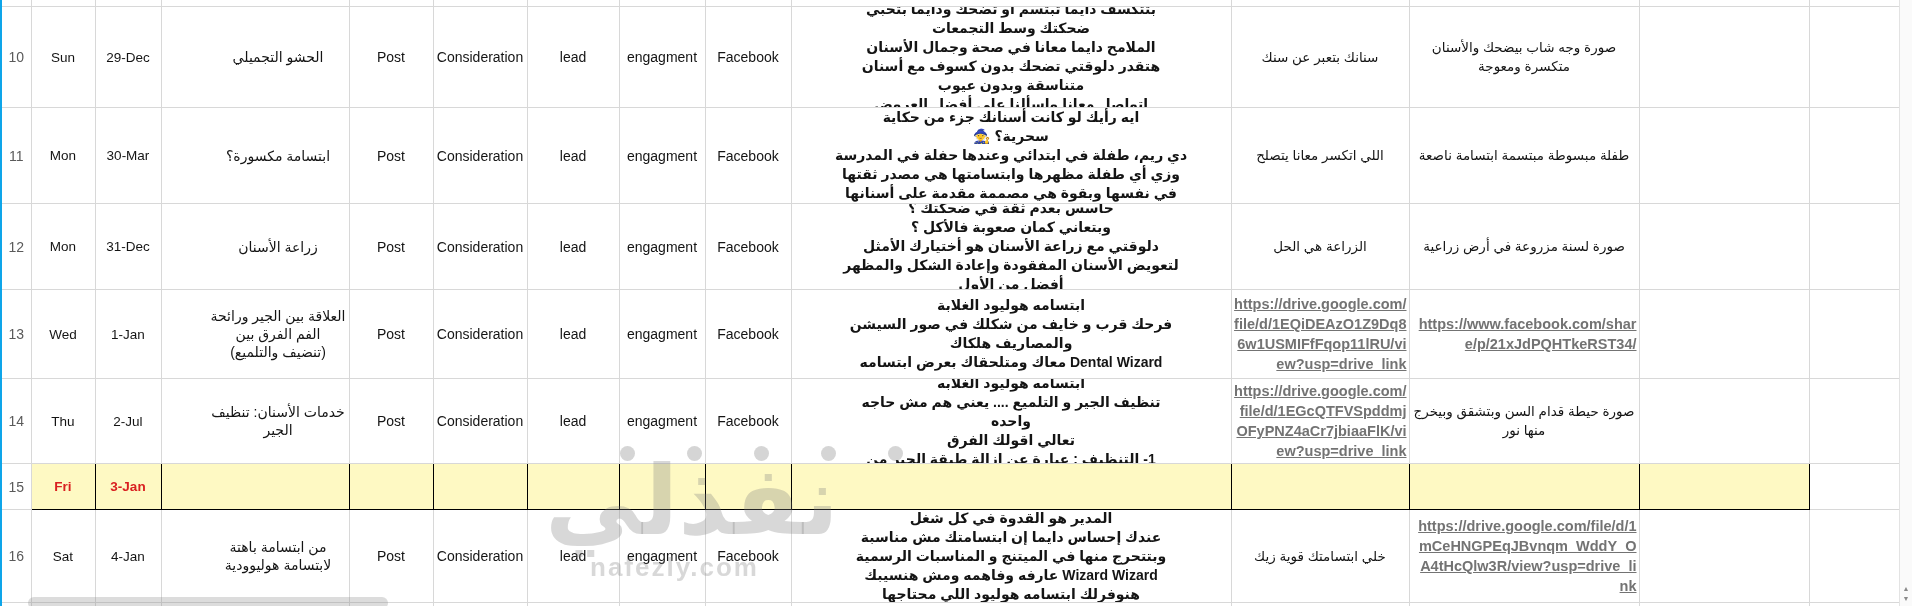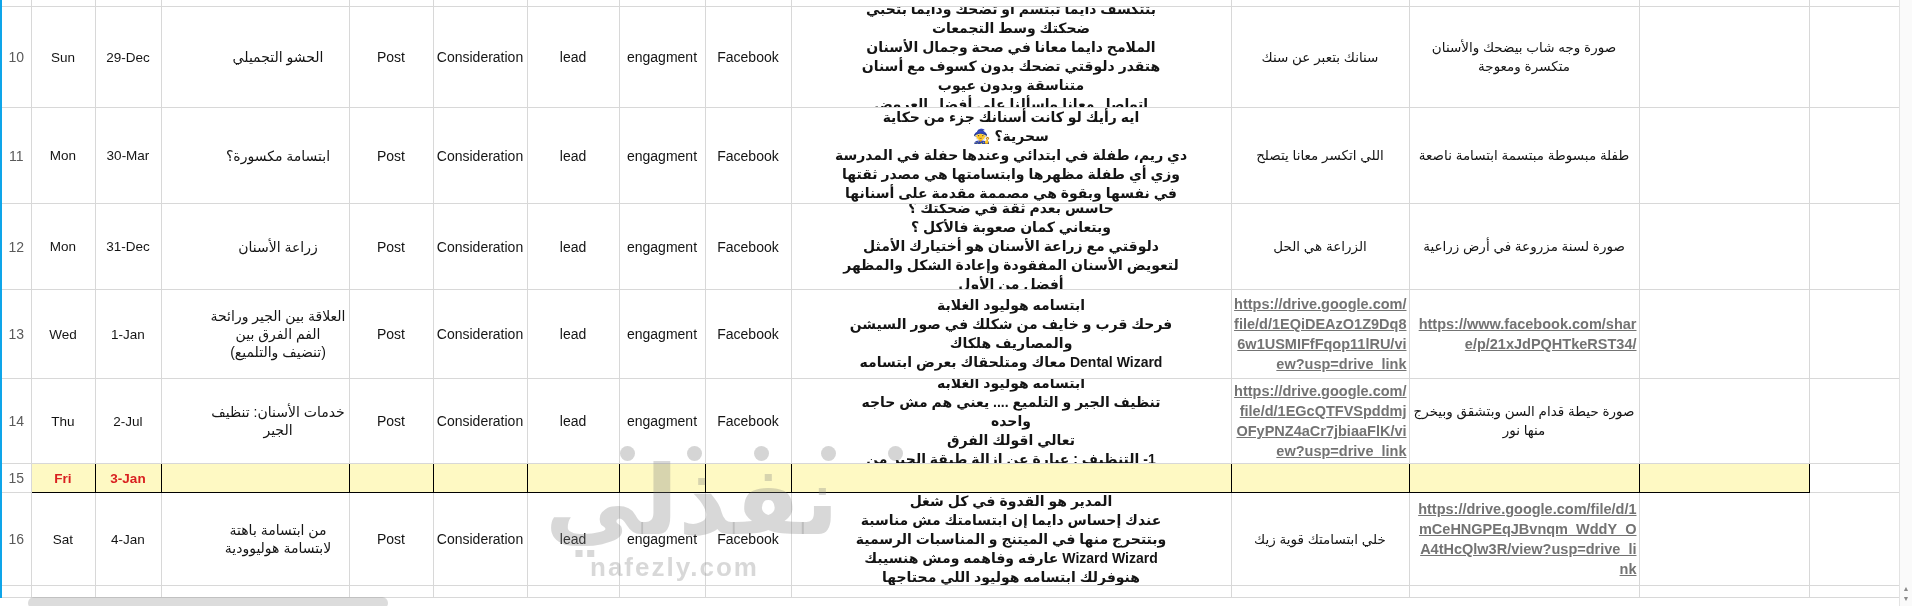--- a/index.html
+++ b/index.html
@@ -191,21 +191,21 @@
             <div class="capline">واحده</div>
             <div class="capline">تعالي اقولك الفرق</div>
             <div class="capline">1- التنظيف : عبارة عن ازالة طبقة الجير من</div>
           </div>
         </td>
         <td class="hook"><a class="cell-link" href="#">https://drive.google.com/file/d/1EGcQTFVSpddmjOFyPNZ4aCr7jbiaaFlK/view?usp=drive_link</a></td>
         <td class="visual">صورة حيطة قدام السن وبتشقق وبيخرج منها نور</td>
         <td class="x1"></td>
         <td class="x2"></td>
       </tr>
-      <tr class="hl" style="height: 29px;">
+      <tr class="hl" style="height: 46px;">
         <td class="rownum">15</td>
         <td class="day blk">Fri</td>
         <td class="date blk">3-Jan</td>
         <td class="title blk"></td>
         <td class="en blk"></td>
         <td class="en blk"></td>
         <td class="en blk"></td>
         <td class="en blk"></td>
         <td class="en blk"></td>
         <td class="caption blk"></td>

